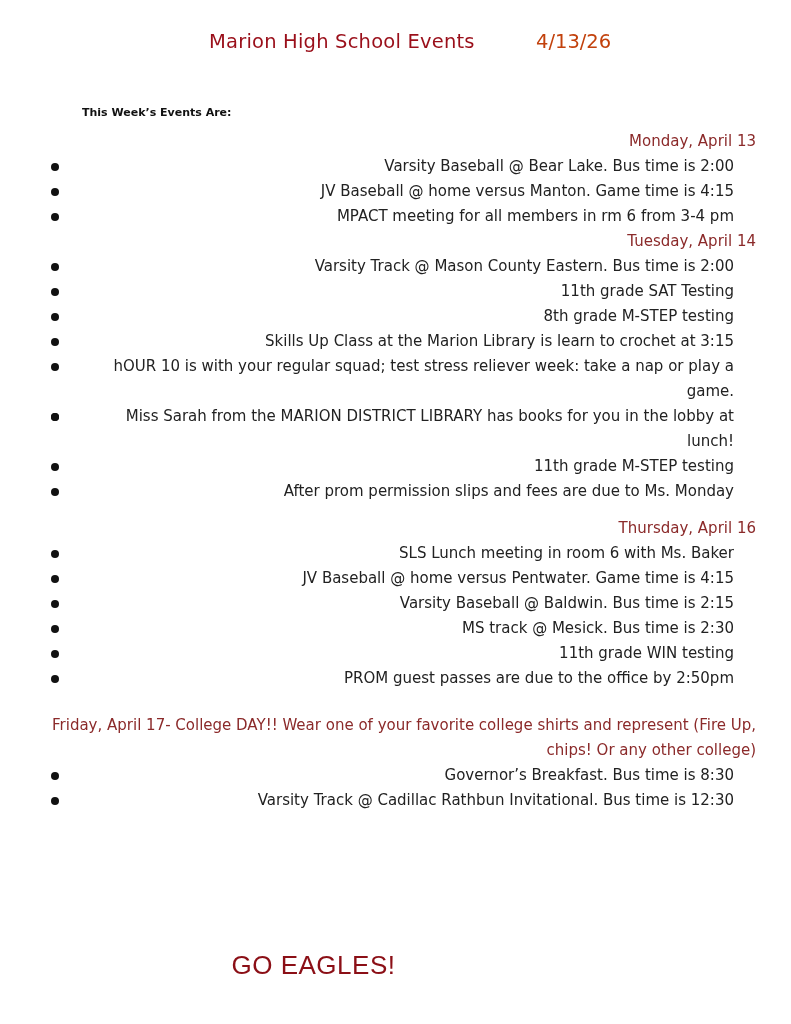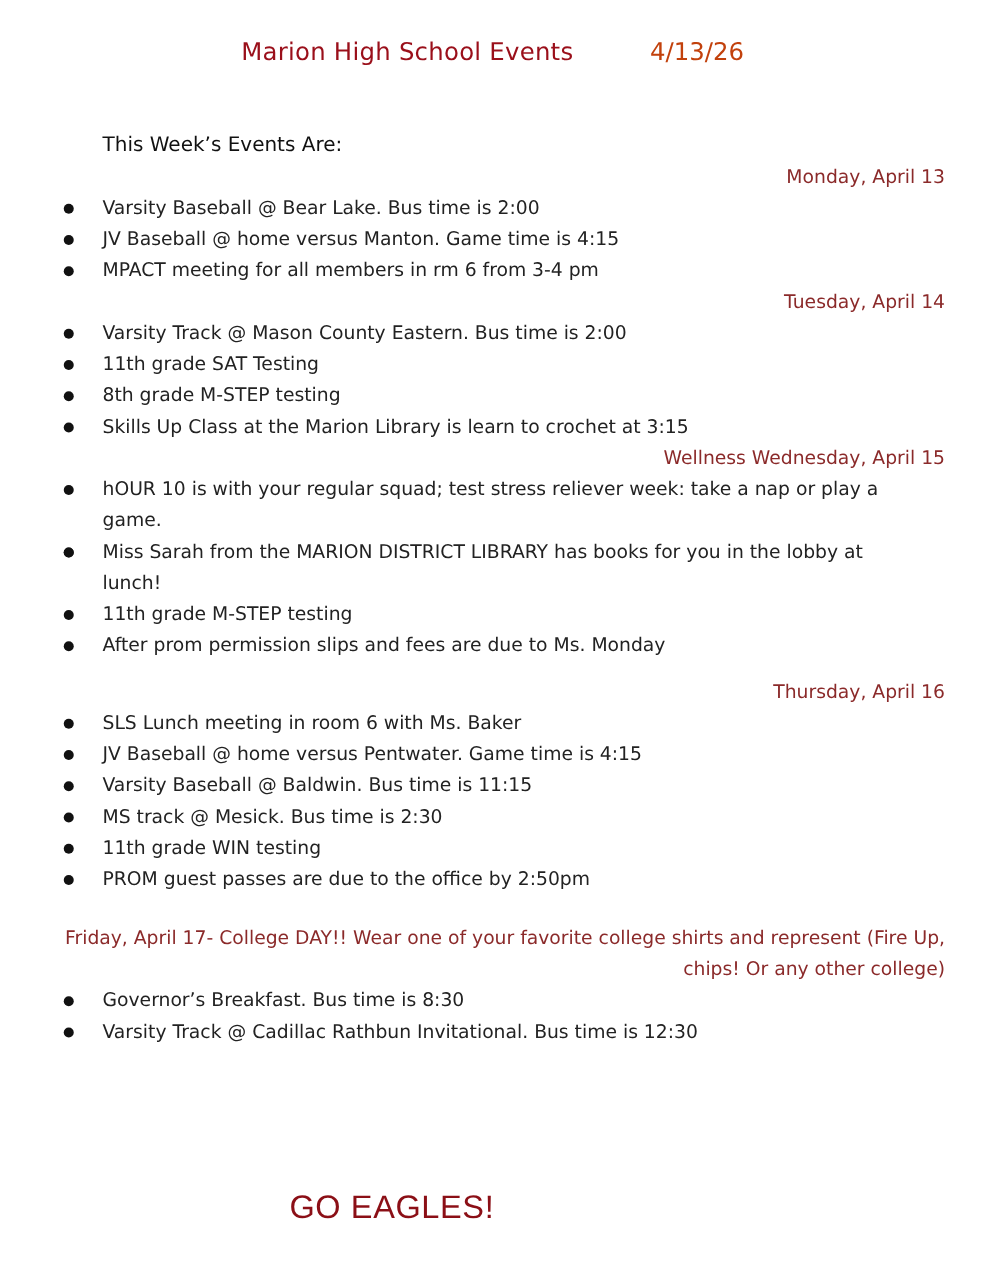--- a/index.html
+++ b/index.html
@@ -1,46 +1,46 @@
 <!DOCTYPE html>
 <html><head>
   <meta charset="utf-8">
   <style>
     html, body { margin: 0; padding: 0; background: #ffffff; }
     body {
       width: 791px; height: 1024px; position: relative; overflow: hidden;
       font-family: "DejaVu Sans", sans-serif; color: #1a1a1a;
     }
     .header {
-      position: absolute; top: 30px; left: 0; width: 762px; height: 32px;
+      position: absolute; top: 30px; left: 16px; width: 762px; height: 32px;
     }
     .title {
       position: absolute; left: 193px; top: 0; font-size: 19.5px; color: #9a0f1a;
       letter-spacing: 0.2px; white-space: nowrap;
     }
     .date {
       position: absolute; left: 520px; top: 0; font-size: 19.5px; color: #c2410c;
       white-space: nowrap;
     }
     .intro {
-      position: absolute; top: 106px; left: 82px; font-size: 16px; color: #111;
-      font-weight: normal; white-space: nowrap;
+      position: absolute; top: 106px; left: 82px; font-size: 11px; color: #111;
+      font-weight: bold; white-space: nowrap;
     }
     .content {
       position: absolute; top: 129px; left: 36px; width: 720px;
       font-size: 15px; line-height: 25px;
     }
     .day {
       color: #8b2a2a; font-size: 15px; line-height: 25px; white-space: normal;
       margin: 0;
       text-align: right;
     }
     .day.spaced { margin-top: 12px; }
     .day.spaced-lg { margin-top: 22px; }
-    ul.events { list-style: none; margin: 0; padding: 0; }
+    ul.events { list-style: none; margin: 0; padding: 0; text-align: right; }
     ul.events li {
       position: relative; padding-left: 46px; line-height: 25px; color: #222;
       width: 652px;
     }
     ul.events li .dot {
       position: absolute; left: 15px; top: 9px; width: 8px; height: 8px;
       border-radius: 50%; background: #111;
     }
     .footer {
       position: absolute; top: 950px; left: 0; width: 627px; text-align: center;
@@ -75,36 +75,35 @@
     <p class="day">Tuesday, April 14</p>
     <ul class="events">
       <li><span class="dot"></span><span>Varsity Track @ Mason County Eastern. Bus time is 2:00</span></li>
       <li><span class="dot"></span><span>11th grade SAT Testing</span></li>
       <li><span class="dot"></span><span>8th grade M-STEP testing</span></li>
       <li><span class="dot"></span><span>Skills Up Class at the Marion Library is learn to crochet at 3:15</span></li>
     </ul>
   </section>
 
   <section>
-    <p class="day">Wellness Wednesday, April 15</p>
     <ul class="events">
       <li><span class="dot"></span><span>hOUR 10 is with your regular squad; test stress reliever week: take a nap or play a game.</span></li>
       <li><span class="dot"></span></li>
       <li><span class="dot"></span><span>Miss Sarah from the MARION DISTRICT LIBRARY has books for you in the lobby at lunch!</span></li>
       <li><span class="dot"></span><span>11th grade M-STEP testing</span></li>
       <li><span class="dot"></span><span>After prom permission slips and fees are due to Ms. Monday</span></li>
     </ul>
   </section>
 
   <section>
     <p class="day spaced">Thursday, April 16</p>
     <ul class="events">
       <li><span class="dot"></span><span>SLS Lunch meeting in room 6 with Ms. Baker</span></li>
       <li><span class="dot"></span><span>JV Baseball @ home versus Pentwater. Game time is 4:15</span></li>
-      <li><span class="dot"></span><span>Varsity Baseball @ Baldwin. Bus time is 11:15</span></li>
+      <li><span class="dot"></span><span>Varsity Baseball @ Baldwin. Bus time is 2:15</span></li>
       <li><span class="dot"></span><span>MS track @ Mesick. Bus time is 2:30</span></li>
       <li><span class="dot"></span><span>11th grade WIN testing</span></li>
       <li><span class="dot"></span><span>PROM guest passes are due to the office by 2:50pm</span></li>
     </ul>
   </section>
 
   <section>
     <p class="day spaced-lg">Friday, April 17- College DAY!! Wear one of your favorite college shirts and represent (Fire Up, chips! Or any other college)</p>
     <ul class="events">
       <li><span class="dot"></span><span>Governor’s Breakfast. Bus time is 8:30</span></li>

